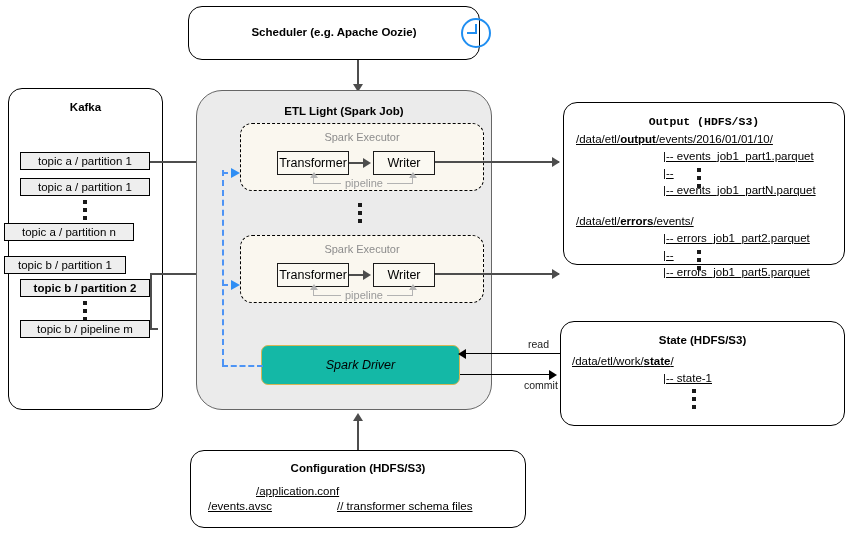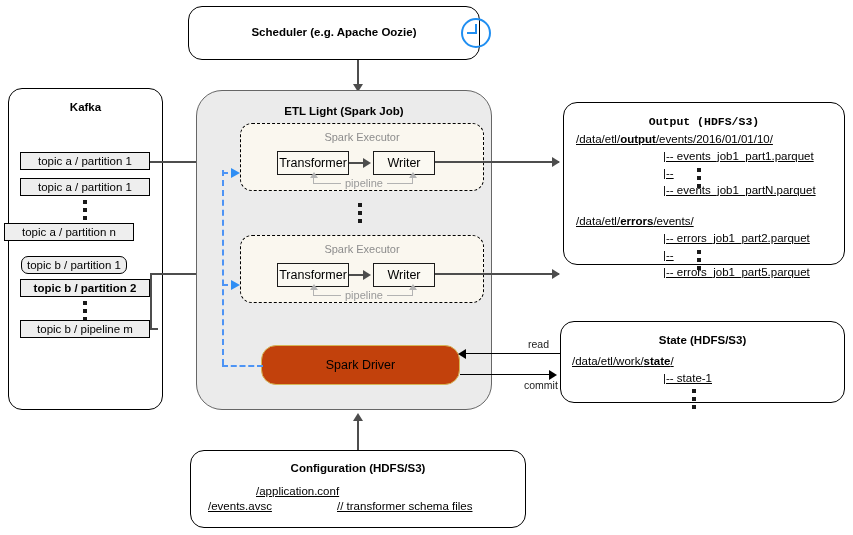--- a/index.html
+++ b/index.html
@@ -9,22 +9,22 @@
   .title{position:absolute;width:100%;text-align:center;font-weight:bold;font-size:11.5px;}
   .topicbox{position:absolute;background:#eeeeee;border:1px solid #000;box-sizing:border-box;
             font-size:11.5px;text-align:center;line-height:17px;height:18px;}
   .vdots{position:absolute;width:4px;}
   .vdots i{display:block;width:4px;height:4px;background:#1a1a1a;margin-bottom:4px;}
   .etl{position:absolute;background:#ebebeb;border:1.4px solid #666;border-radius:26px;box-sizing:border-box;}
   .exec{position:absolute;background:#faf7ef;border:1.5px dashed #000;border-radius:12px;box-sizing:border-box;}
   .execlabel{position:absolute;width:100%;text-align:center;color:#8c8c8c;font-size:11px;}
   .node{position:absolute;background:#fbf9f2;border:1.3px solid #1a1a1a;box-sizing:border-box;
         font-size:12.5px;text-align:center;display:flex;align-items:center;justify-content:center;}
-  .driver{position:absolute;background:#c2410c;border:1.6px solid #d6b656;border-radius:15px;
-          box-sizing:border-box;font-size:12.5px;display:flex;align-items:center;justify-content:center;}
+  .driver{position:absolute;background:#14b8a6;border:1.6px solid #d6b656;border-radius:7px;
+          box-sizing:border-box;font-size:12.5px;display:flex;align-items:center;justify-content:center;font-style:italic;}
   .ln{position:absolute;background:#4d4d4d;}
   .lnh{height:1.6px;} .lnv{width:1.6px;}
   .thin{background:#000;}
   .ahead{position:absolute;width:0;height:0;}
   .ar{border-top:5px solid transparent;border-bottom:5px solid transparent;border-left:8px solid #4d4d4d;}
   .al{border-top:5px solid transparent;border-bottom:5px solid transparent;border-right:8px solid #4d4d4d;}
   .ad{border-left:5px solid transparent;border-right:5px solid transparent;border-top:8px solid #4d4d4d;}
   .au{border-left:5px solid transparent;border-right:5px solid transparent;border-bottom:8px solid #4d4d4d;}
   .bl{position:absolute;border:0;border-left:2px dashed #4d94f5;}
   .bh{position:absolute;border:0;border-top:2px dashed #4d94f5;}
@@ -57,21 +57,21 @@
   <div class="title" style="top:12px;">Kafka</div>
 </div>
 <div class="topicbox" style="left:20px;top:152px;width:130px;text-align:center;">topic a / partition 1</div>
 <div class="topicbox" style="left:20px;top:178px;width:130px;">topic a / partition 1</div>
 <div class="vdots" style="left:83px;top:200px;">
     <i></i>
     <i></i>
     <i></i>
   </div>
 <div class="topicbox" style="left:4px;top:223px;width:130px;">topic a / partition n</div>
-<div class="topicbox" style="left:21px;top:256px;width:106px;border-radius:7px;">topic b / partition 1</div>
+<div class="topicbox" style="left:4px;top:256px;width:122px;">topic b / partition 1</div>
 <div class="topicbox" style="left:20px;top:279px;width:130px;font-weight:bold;">topic b / partition 2</div>
 <div class="vdots" style="left:83px;top:301px;">
     <i></i>
     <i></i>
     <i></i>
   </div>
 <div class="topicbox" style="left:20px;top:320px;width:130px;">topic b / pipeline m</div>
 
 <div class="ln lnh" style="left:150px;top:161px;width:126px;"></div>
 <div class="ahead ar" style="left:272px;top:157px;"></div>
@@ -148,21 +148,21 @@
 <div class="path" style="left:576px;top:215px;"><span>/data/etl/</span><b>errors</b><span>/events/</span></div>
 <div class="path" style="left:663px;top:232px;">|-- errors_job1_part2.parquet</div>
 <div class="path" style="left:663px;top:249px;">|--</div>
 <div class="vdots" style="left:697px;top:250px;">
     <i></i>
     <i></i>
     <i></i>
   </div>
 <div class="path" style="left:663px;top:266px;">|-- errors_job1_part5.parquet</div>
 
-<div class="rbox" style="left:560px;top:321px;width:285px;height:82px;">
+<div class="rbox" style="left:560px;top:321px;width:285px;height:105px;">
   <div class="title" style="top:12px;">State (HDFS/S3)</div>
 </div>
 <div class="path" style="left:572px;top:355px;"><span>/data/etl/work/</span><b>state</b><span>/</span></div>
 <div class="path" style="left:663px;top:372px;">|-- state-1</div>
 <div class="vdots" style="left:692px;top:389px;">
     <i></i>
     <i></i>
     <i></i>
   </div>
 

